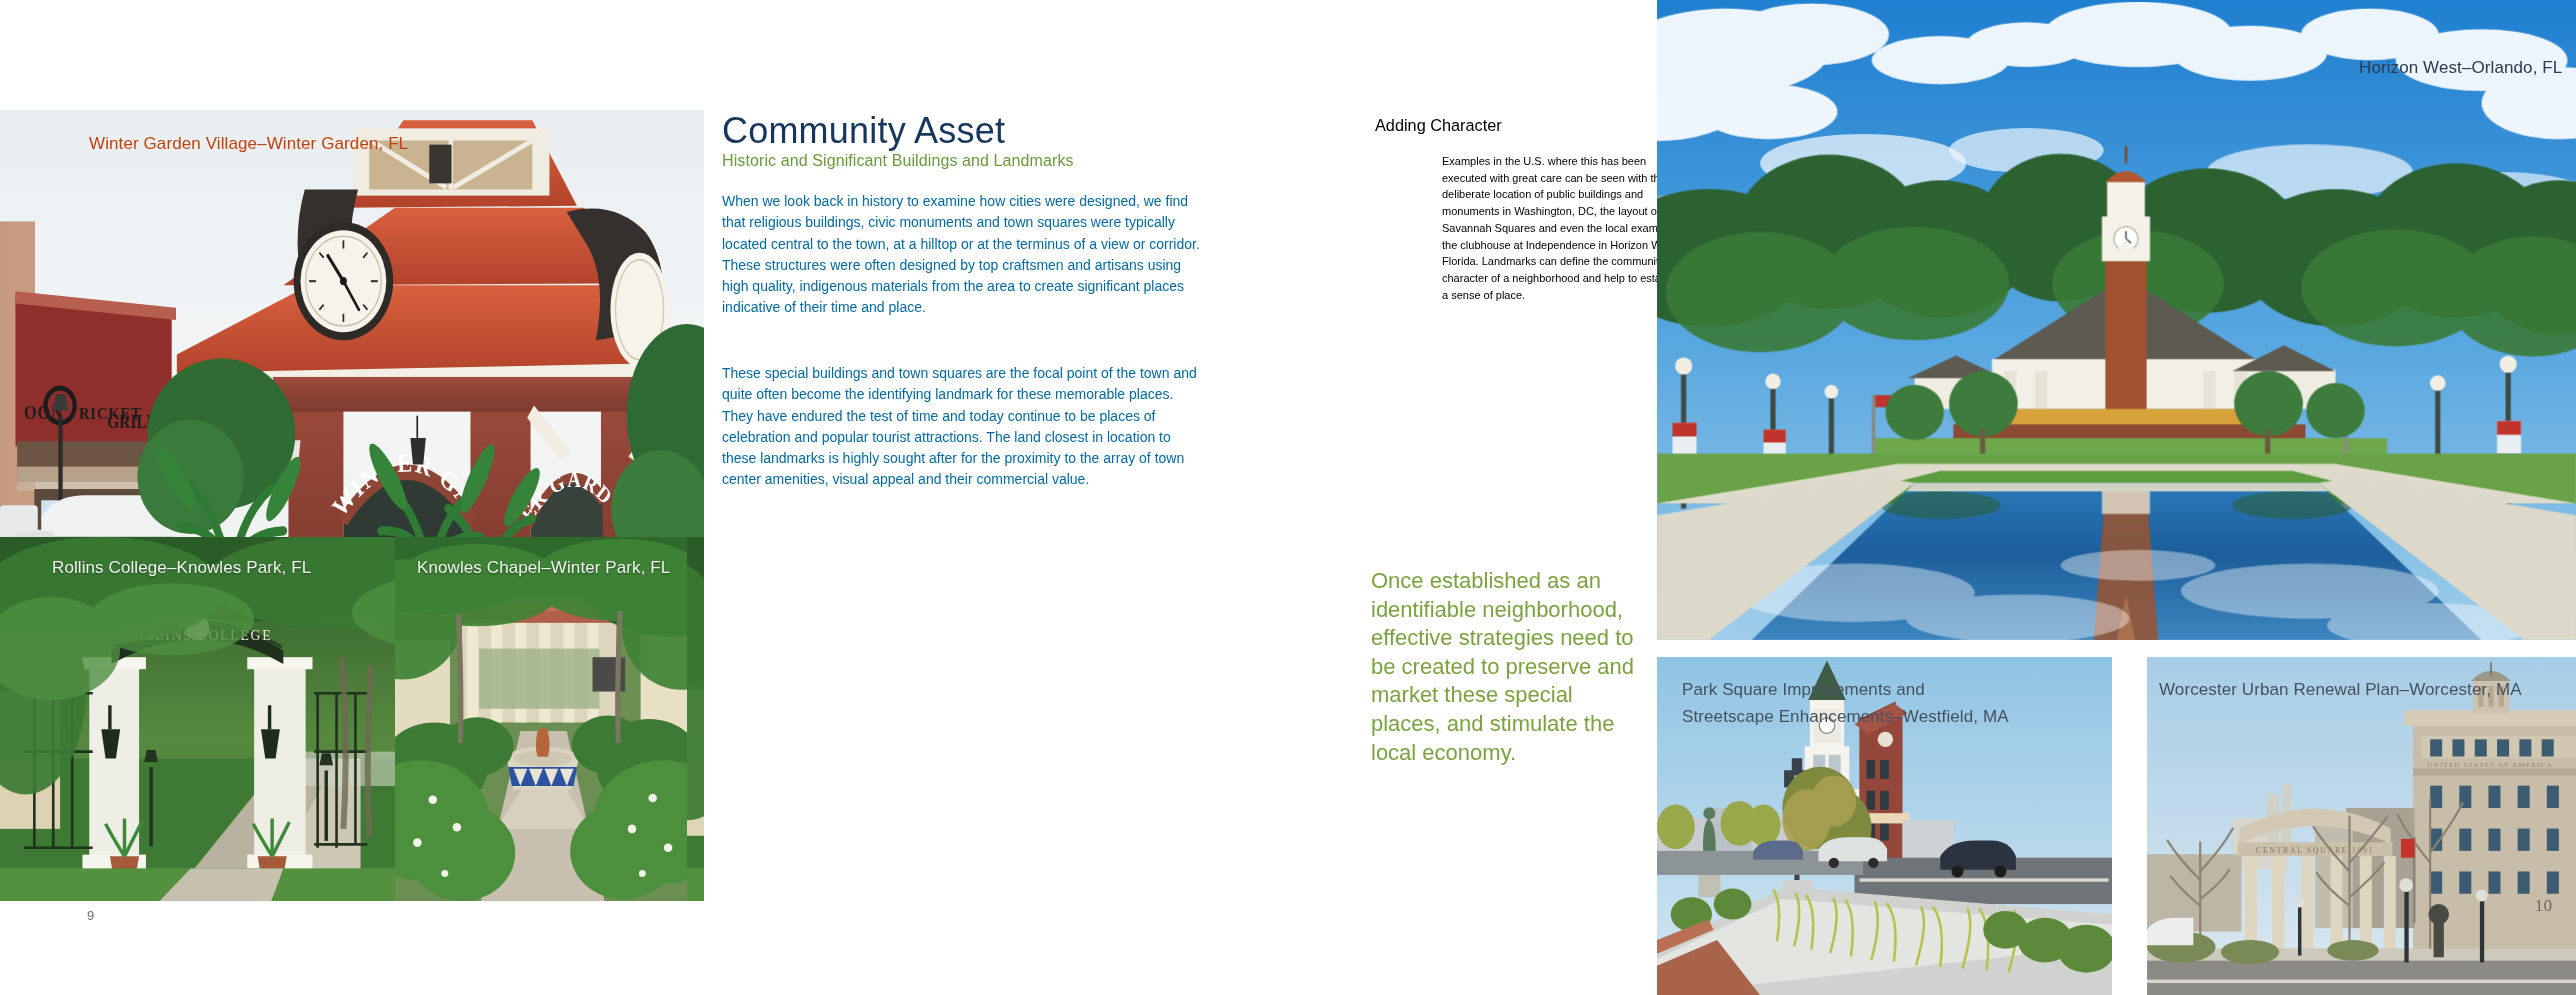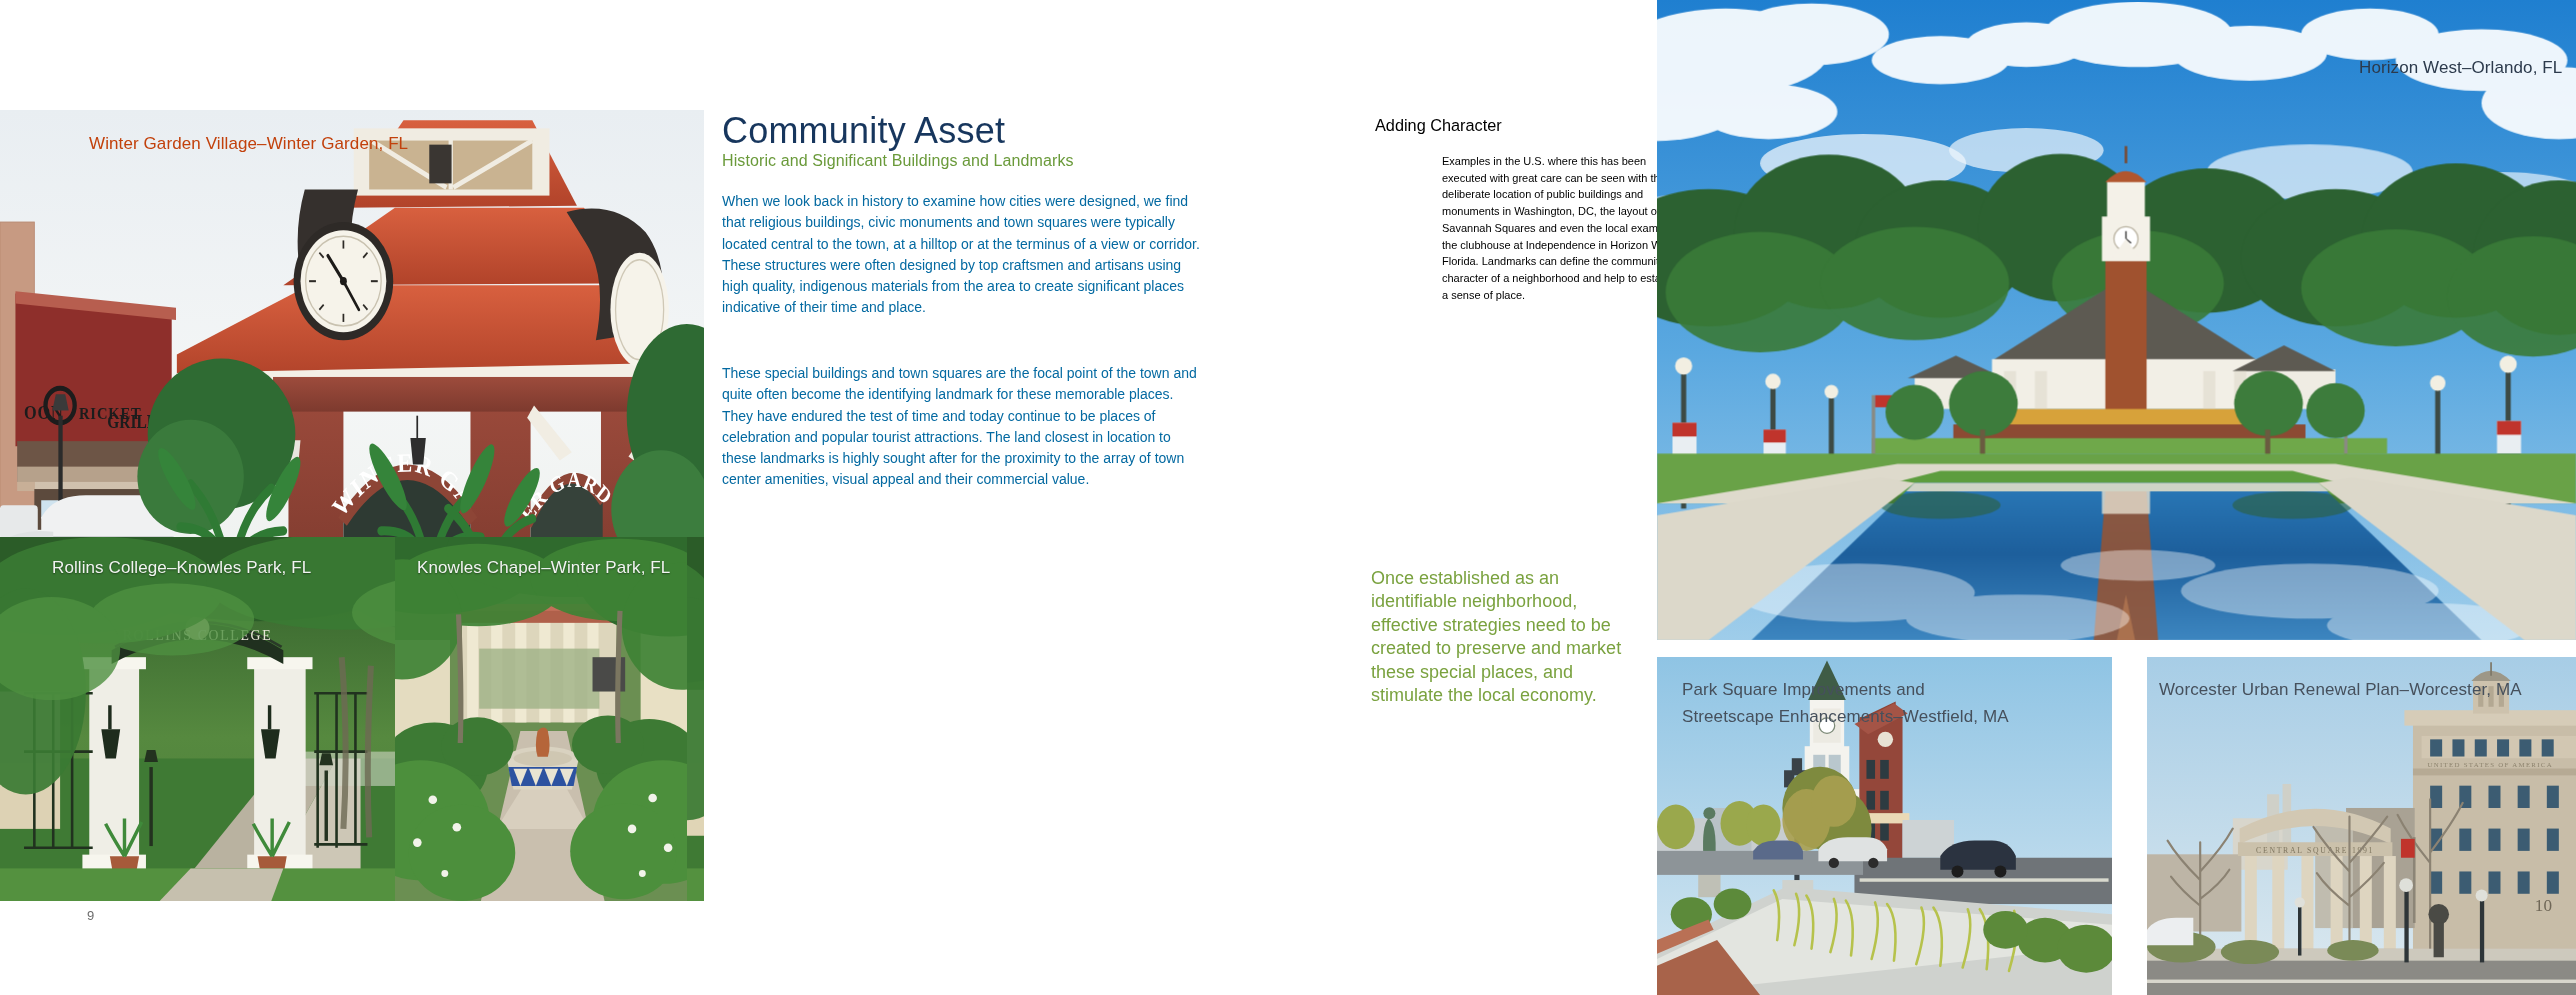--- a/index.html
+++ b/index.html
@@ -21,21 +21,21 @@
   #subtitle{position:absolute;left:722px;top:152px;font-size:16px;color:#6a9a3a;
             letter-spacing:0.1px;font-weight:400;}
   .body-col{position:absolute;left:722px;width:481px;color:#0369a1;
             font-size:14px;line-height:1.52;}
   .body-col p{margin:0 0 16.3px 0;}
 
   #sidehead{position:absolute;left:1375px;top:116px;font-size:16.3px;color:#000000;}
   #sidebody{position:absolute;left:1442px;top:153px;width:249px;color:#000000;
             font-size:11px;line-height:1.52;}
   #pullquote{position:absolute;left:1371px;top:567px;width:266px;color:#7aa23f;
-             font-size:18px;line-height:1.30;font-weight:400;}
+             font-size:22px;line-height:1.30;font-weight:400;}
   #pagenum{position:absolute;left:87px;top:908px;font-size:13px;color:#6c6c6c;}
 </style>
 </head>
 <body>
 
 <div class="page">
 
   <div class="photo" style="left:0px;top:110px;width:704px;height:484px;">
     <svg viewBox="0 0 820 475" preserveAspectRatio="none">
       <defs>

